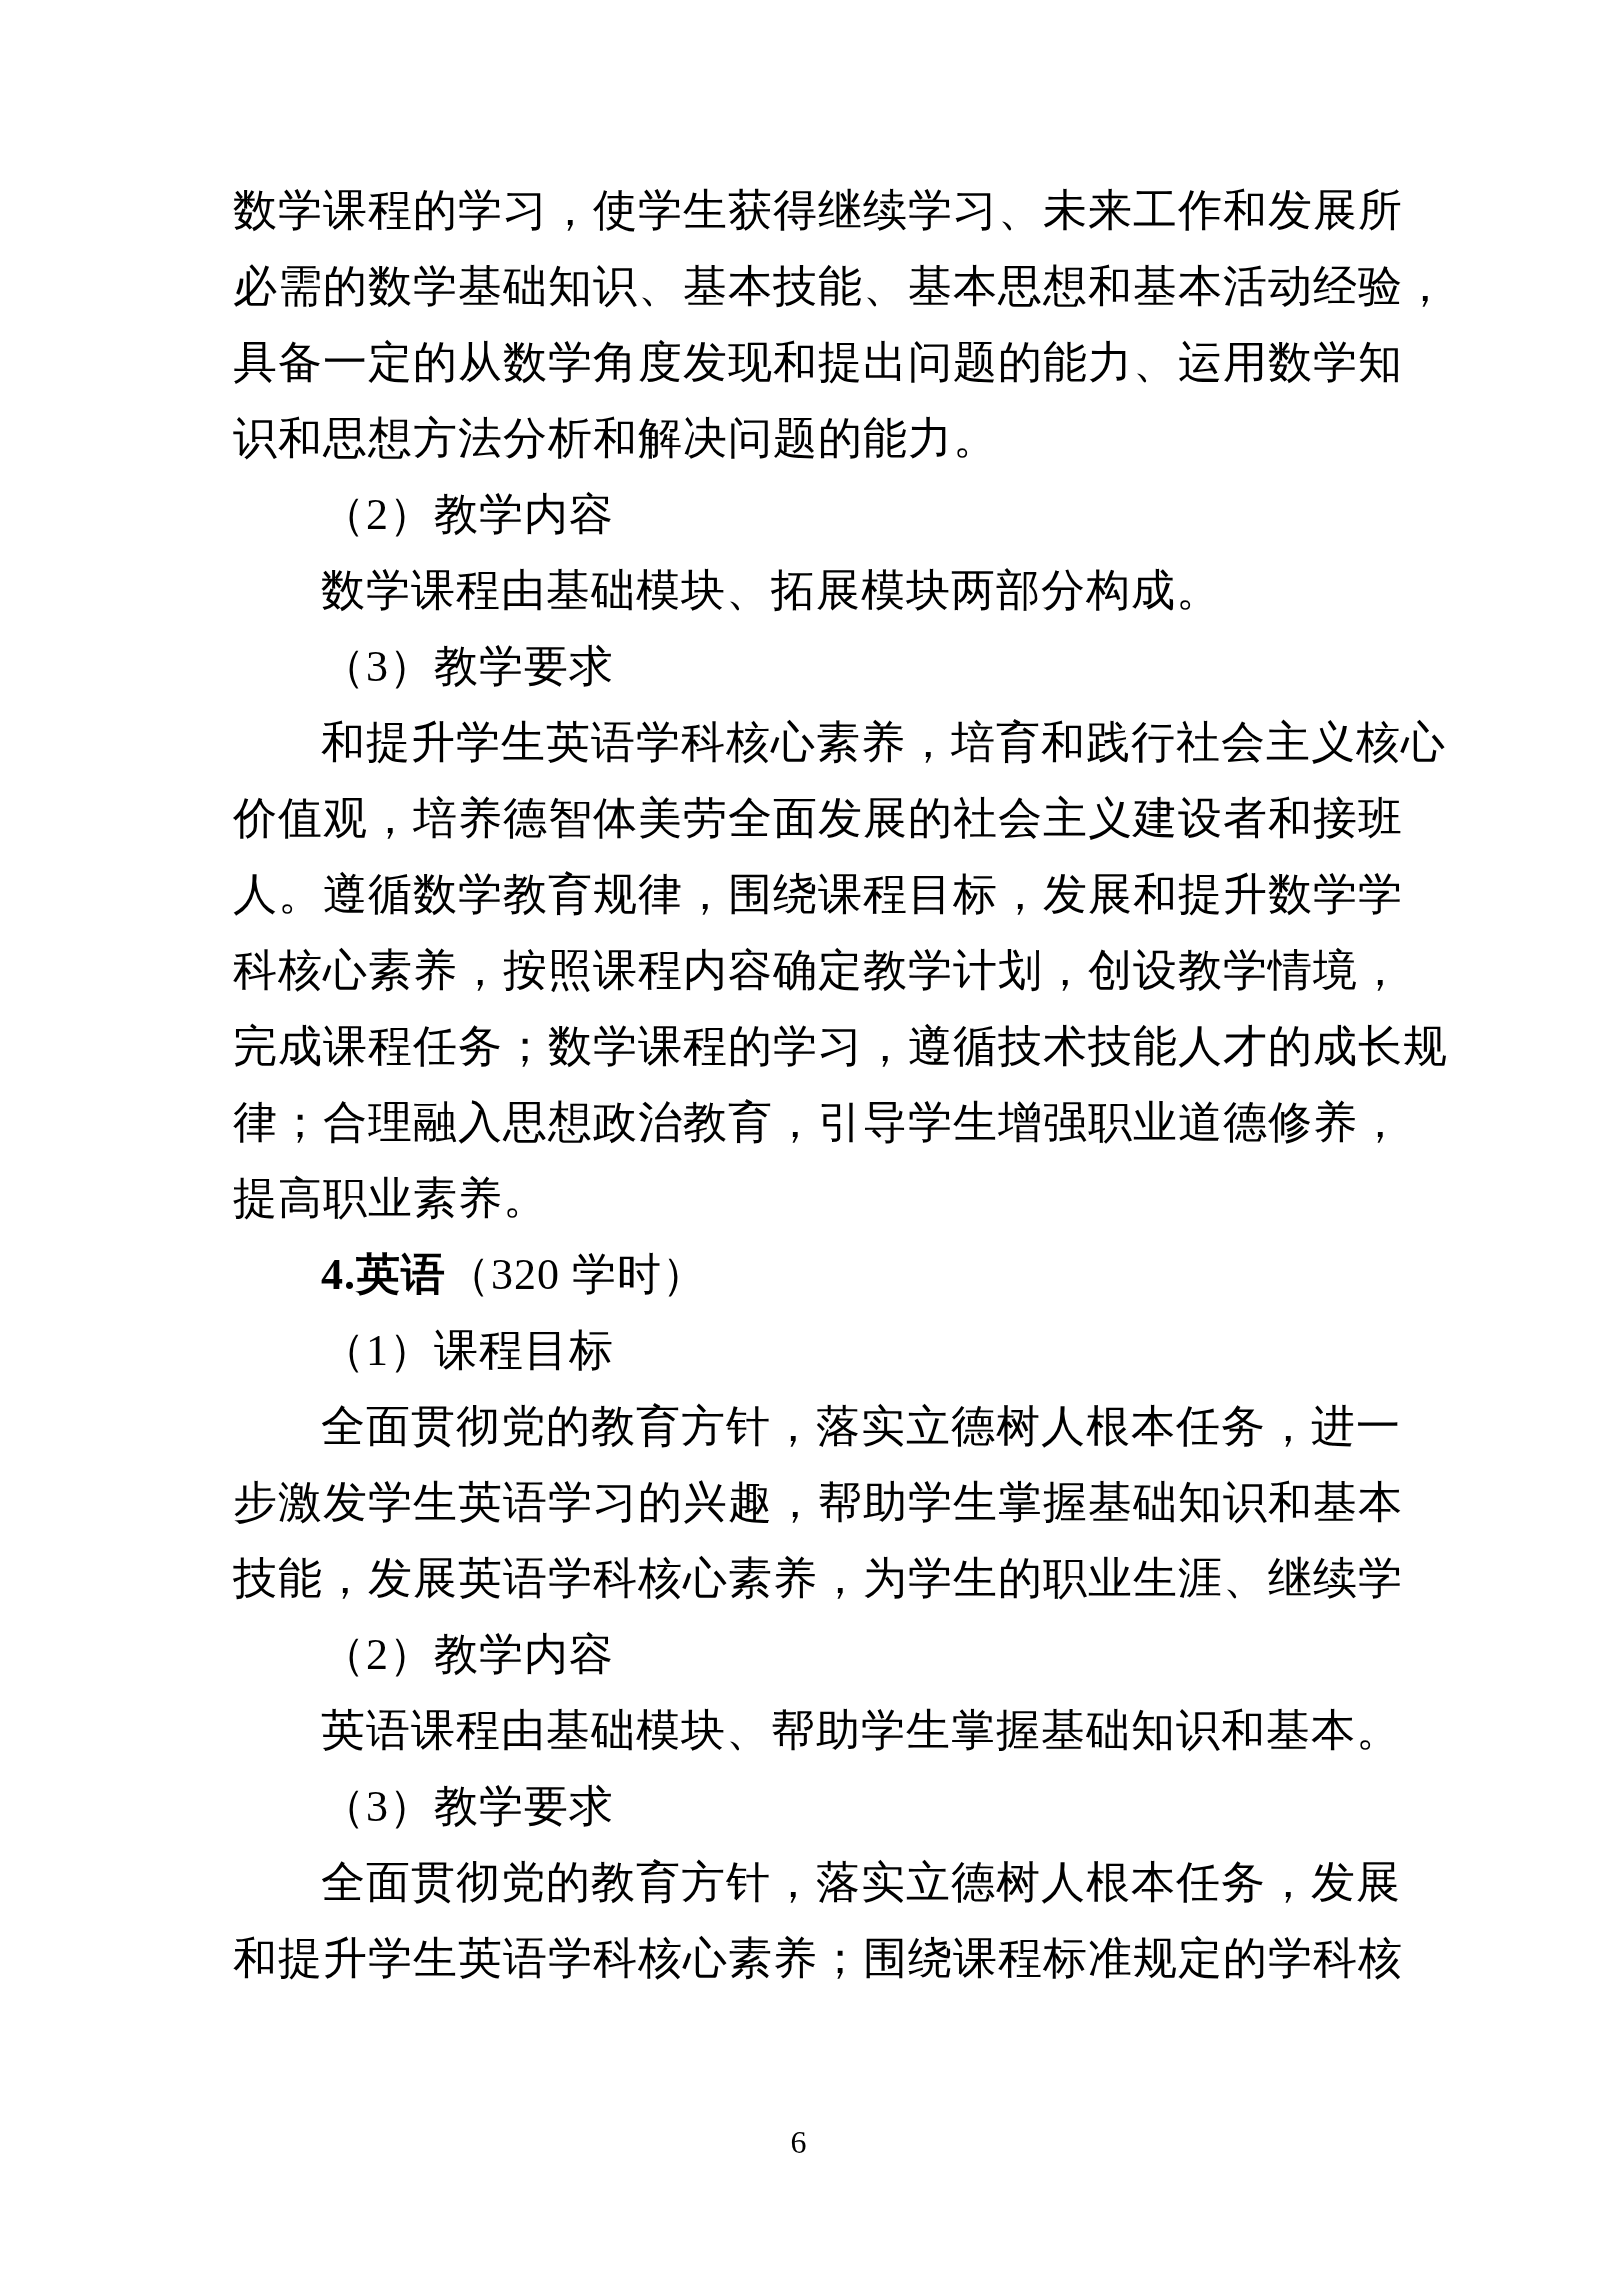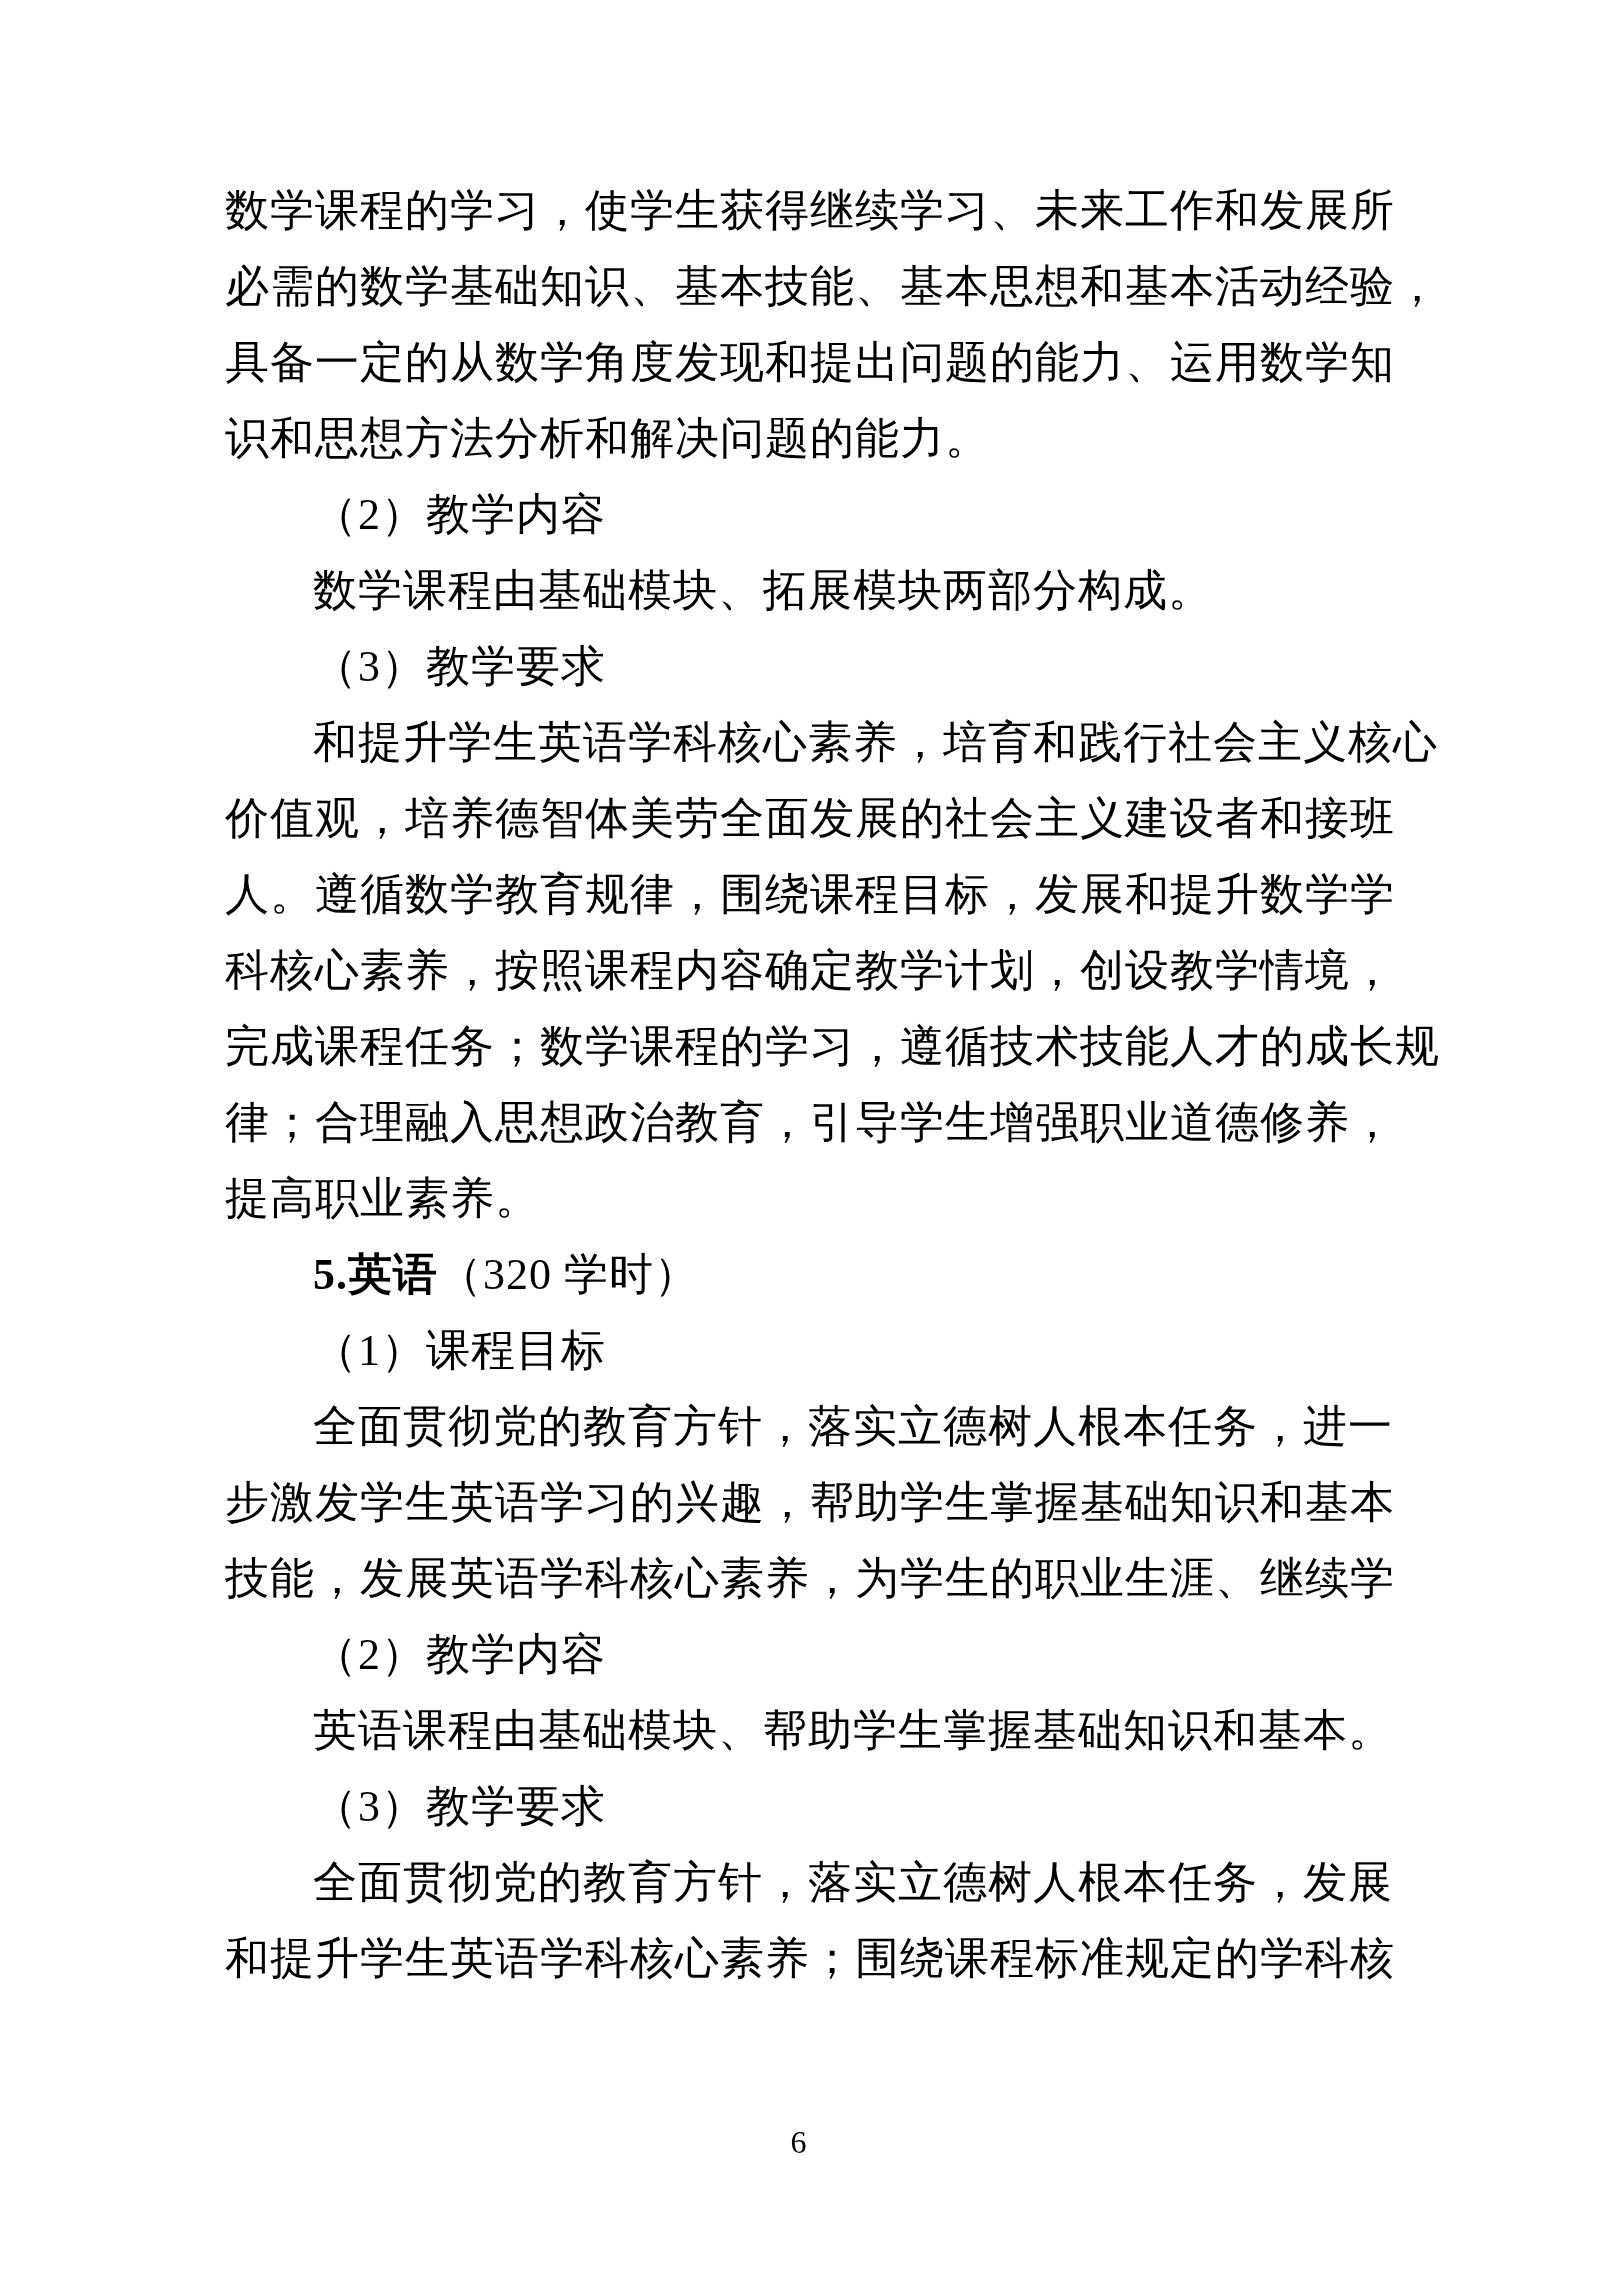--- a/index.html
+++ b/index.html
@@ -22,20 +22,21 @@
     top: 173px;
     width: 1147px;
   }
   .line {
     height: 76px;
     line-height: 76px;
     font-size: 44px;
     letter-spacing: 1px;
     white-space: nowrap;
     text-align: left;
+    margin-left: 8px;
   }
   .line.indent {
     padding-left: 88px;
   }
   .line .bold {
     font-weight: bold;
   }
   .footer {
     position: absolute;
     left: 225px;
@@ -60,21 +61,21 @@
       <div class="line indent"><span>（2）教学内容</span></div>
       <div class="line indent"><span>数学课程由基础模块、拓展模块两部分构成。</span></div>
       <div class="line indent"><span>（3）教学要求</span></div>
       <div class="line indent"><span>和提升学生英语学科核心素养，培育和践行社会主义核心</span></div>
       <div class="line"><span>价值观，培养德智体美劳全面发展的社会主义建设者和接班</span></div>
       <div class="line"><span>人。遵循数学教育规律，围绕课程目标，发展和提升数学学</span></div>
       <div class="line"><span>科核心素养，按照课程内容确定教学计划，创设教学情境，</span></div>
       <div class="line"><span>完成课程任务；数学课程的学习，遵循技术技能人才的成长规</span></div>
       <div class="line"><span>律；合理融入思想政治教育，引导学生增强职业道德修养，</span></div>
       <div class="line"><span>提高职业素养。</span></div>
-      <div class="line indent"><span class="bold">5.英语</span><span>（320 学时）</span></div>
+      <div class="line indent"><span class="bold">4.英语</span><span>（320 学时）</span></div>
       <div class="line indent"><span>（1）课程目标</span></div>
       <div class="line indent"><span>全面贯彻党的教育方针，落实立德树人根本任务，进一</span></div>
       <div class="line"><span>步激发学生英语学习的兴趣，帮助学生掌握基础知识和基本</span></div>
       <div class="line"><span>技能，发展英语学科核心素养，为学生的职业生涯、继续学</span></div>
       <div class="line indent"><span>（2）教学内容</span></div>
       <div class="line indent"><span>英语课程由基础模块、帮助学生掌握基础知识和基本。</span></div>
       <div class="line indent"><span>（3）教学要求</span></div>
       <div class="line indent"><span>全面贯彻党的教育方针，落实立德树人根本任务，发展</span></div>
       <div class="line"><span>和提升学生英语学科核心素养；围绕课程标准规定的学科核</span></div>
     </div>

